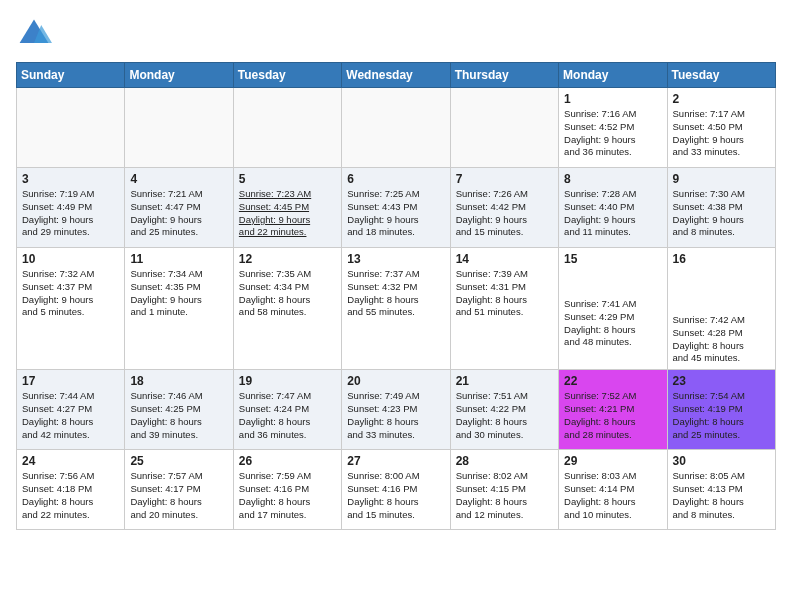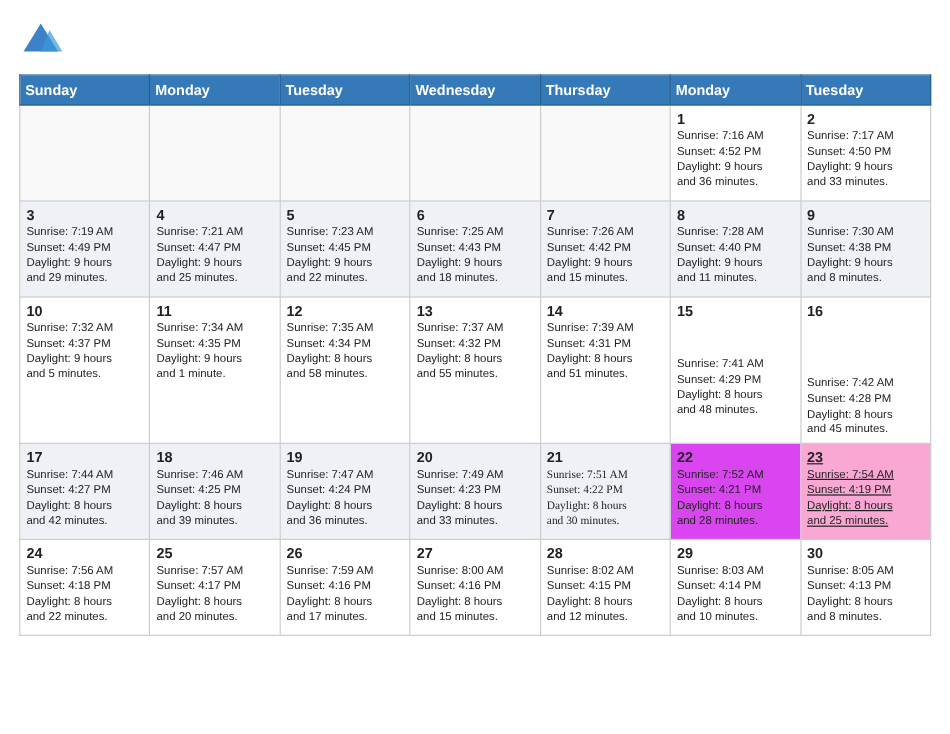--- a/index.html
+++ b/index.html
@@ -147,21 +147,21 @@
         </td>
         <td style="background: rgb(238, 242, 247);">
           <span class="day-number">4</span>
           <div class="day-info" style="white-space: pre-line;">Sunrise: 7:21 AM
 Sunset: 4:47 PM
 Daylight: 9 hours
 and 25 minutes.</div>
         </td>
         <td style="background: rgb(238, 242, 247);">
           <span class="day-number">5</span>
-          <div class="day-info" style="white-space: pre-line;">Sunrise: 7:23 AM
+          <div class="day-info" style="white-space: pre-line; text-decoration: underline;">Sunrise: 7:23 AM
 Sunset: 4:45 PM
 Daylight: 9 hours
 and 22 minutes.</div>
         </td>
         <td style="background: rgb(238, 242, 247);">
           <span class="day-number">6</span>
           <div class="day-info" style="white-space: pre-line;">Sunrise: 7:25 AM
 Sunset: 4:43 PM
 Daylight: 9 hours
 and 18 minutes.</div>
@@ -263,33 +263,33 @@
         </td>
         <td style="background: rgb(238, 242, 247);">
           <span class="day-number">20</span>
           <div class="day-info" style="white-space: pre-line;">Sunrise: 7:49 AM
 Sunset: 4:23 PM
 Daylight: 8 hours
 and 33 minutes.</div>
         </td>
         <td style="background: rgb(238, 242, 247);">
           <span class="day-number">21</span>
-          <div class="day-info" style="white-space: pre-line; font-family: Liberation Serif, serif;">Sunrise: 7:51 AM
+          <div class="day-info" style="white-space: pre-line;">Sunrise: 7:51 AM
 Sunset: 4:22 PM
 Daylight: 8 hours
 and 30 minutes.</div>
         </td>
         <td style="background: #d946ef;">
           <span class="day-number">22</span>
           <div class="day-info" style="white-space: pre-line;">Sunrise: 7:52 AM
 Sunset: 4:21 PM
 Daylight: 8 hours
 and 28 minutes.</div>
         </td>
-        <td style="background: #f9a8d4; text-decoration: underline;">
+        <td style="background: #8b5cf6;">
           <span class="day-number">23</span>
           <div class="day-info" style="white-space: pre-line;">Sunrise: 7:54 AM
 Sunset: 4:19 PM
 Daylight: 8 hours
 and 25 minutes.</div>
         </td>
       </tr>
       <tr class="week-row">
         <td>
           <span class="day-number">24</span>

